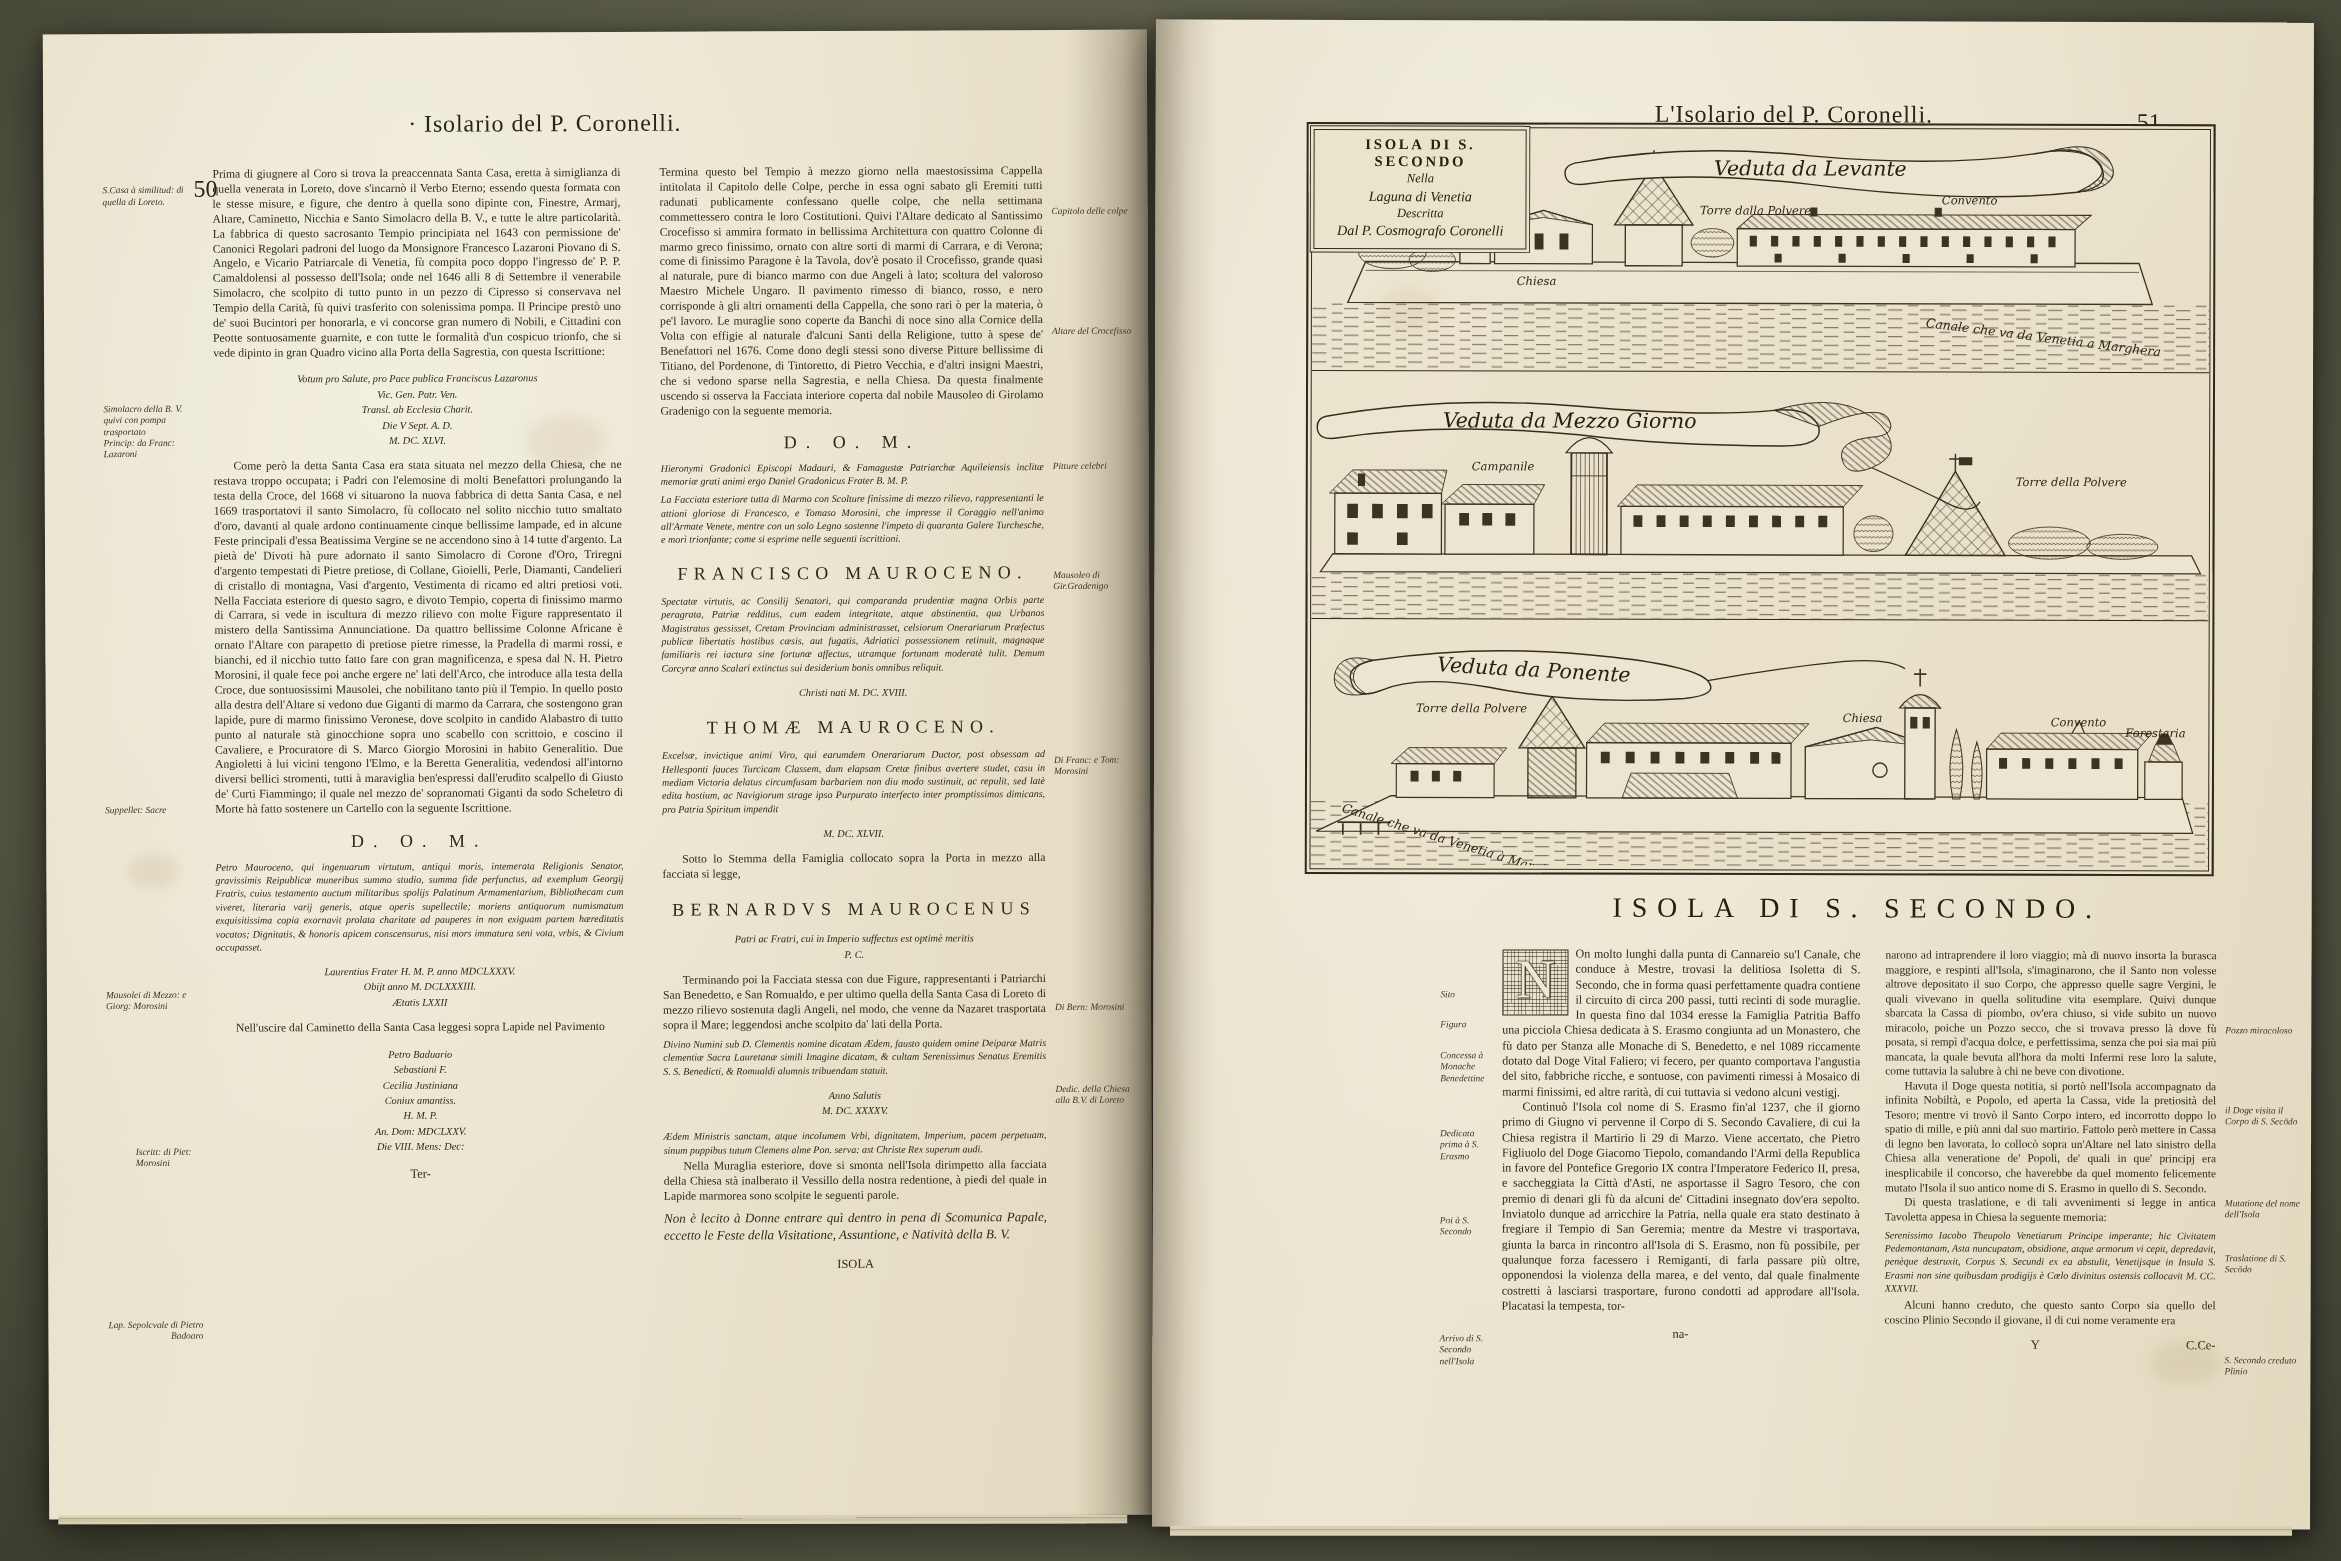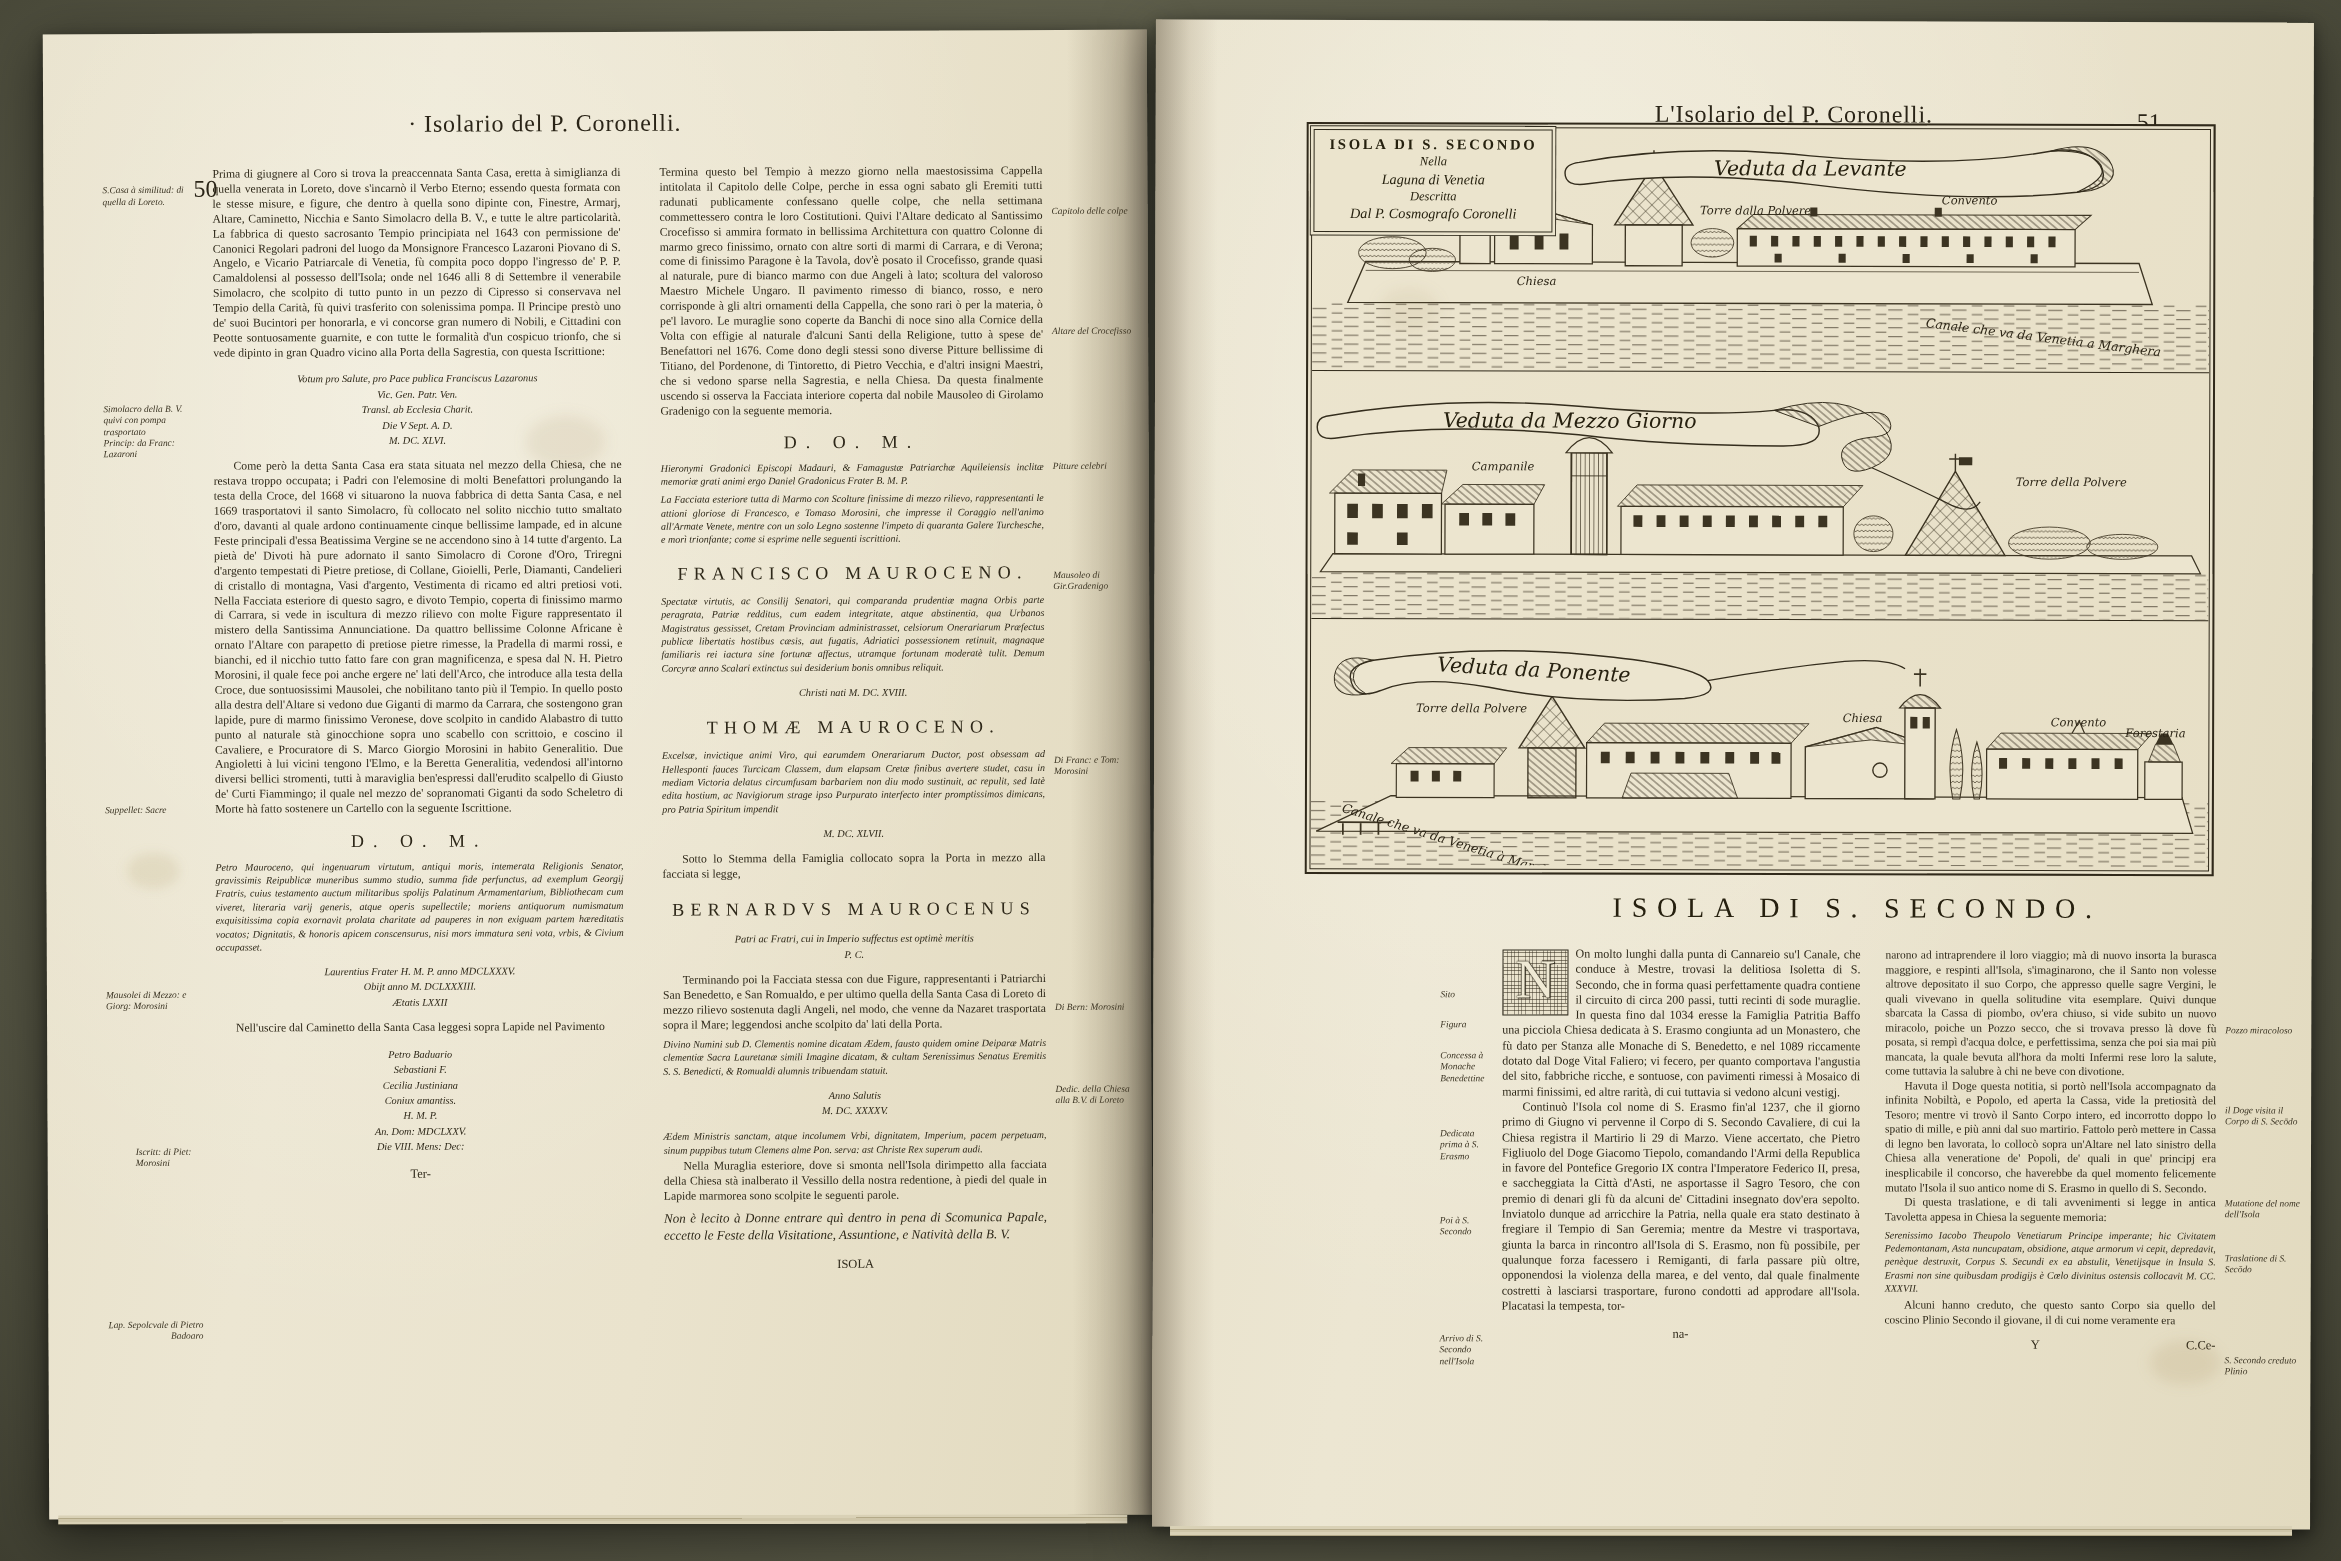--- a/index.html
+++ b/index.html
@@ -57,21 +57,21 @@
   .dropcap span{position:absolute;left:0;top:-5.3px;width:100%;text-align:center;
     font-size:55px;color:#efe9d4;text-shadow:0 0 1.8px #2f2a1c,0 0 1.8px #2f2a1c, 0.9px 0.9px 0 #2f2a1c;}
 
   
   #engraving{position:absolute;left:151px;top:102px;width:905px;height:748px;
     border:2.2px solid #30291a;box-shadow:inset 0 0 0 2.7px #e9e2cc, inset 0 0 0 3.7px #30291a;
     background:linear-gradient(120deg,#ece5cf,#e7dfc6);}
   .view{position:absolute;left:3.6px;right:3.6px;overflow:hidden;border-bottom:1.8px solid #30291a;}
   .view:last-child{border-bottom:none;}
   .view svg{display:block;width:100%;height:100%;}
-  #cartouche{position:absolute;left:5.3px;top:5.3px;width:239px;padding:6.2px 5.3px 8px;box-sizing:border-box;
+  #cartouche{position:absolute;left:5.3px;top:5.3px;width:213px;padding:6.2px 5.3px 8px;box-sizing:border-box;
     background:#ebe4cd;border:1.3px solid #2f2a1c;box-shadow:0 0 0 2.7px #ebe4cd,0 0 0 3.6px #2f2a1c;z-index:5;text-align:center;}
   .cart-l1{font-size:14.7px;letter-spacing:2.7px;font-weight:bold;color:#26210f;}
   .cart-it{font-style:italic;font-size:12.5px;line-height:1.3;color:#26210f;}
   .cart-it.big{font-size:14.2px;}
 
   .section-title{position:absolute;text-align:center;font-size:28px;letter-spacing:9.8px;white-space:nowrap;color:#26200f;}
 
   .eng-banner{font:italic 23px "DejaVu Serif",serif;fill:#26200f;}
   .eng-label{font:italic 13px "DejaVu Serif",serif;fill:#2c2516;}
   .eng-cap{font:italic 14px "DejaVu Serif",serif;fill:#2c2516;}

